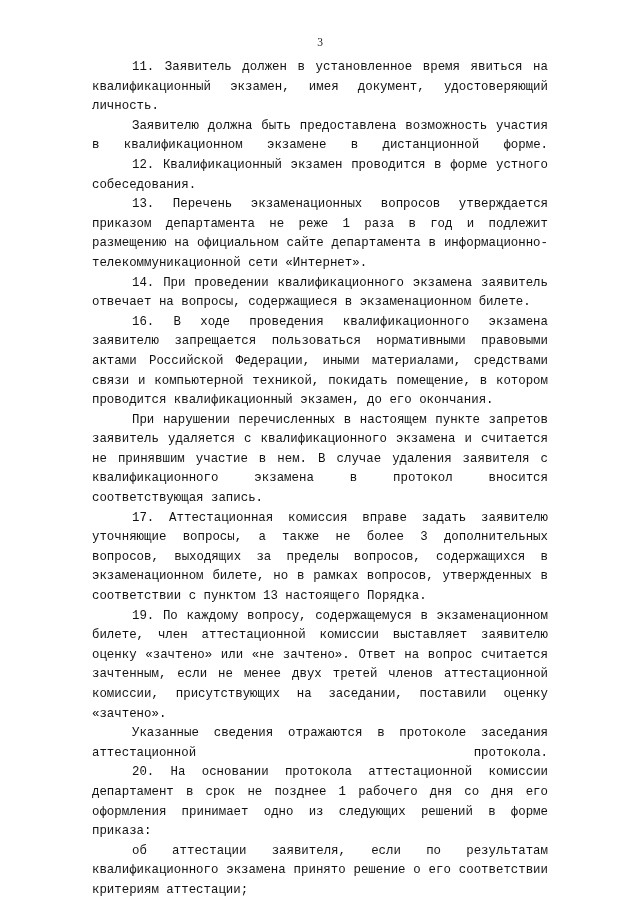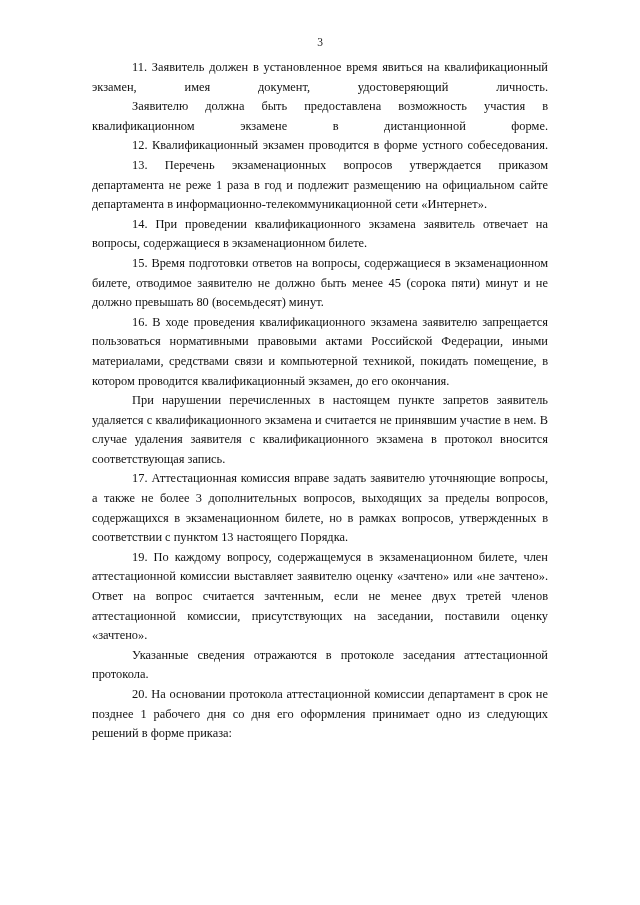--- a/index.html
+++ b/index.html
@@ -35,41 +35,42 @@
   }
   p {
     margin: 0;
     font-size: 12.4px;
     line-height: 1.58;
     text-align: justify;
     text-justify: inter-word;
     color: #111111;
     text-indent: 40px;
     hyphens: none;
+    font-family: Liberation Mono, monospace;
   }
   
   p.stretch {
     text-align-last: justify;
   }
 </style>
 </head>
 <body>
 
 <div class="page">
 
   <div class="page-number">3</div>
 
   <div class="content">
     <p class="stretch">11. Заявитель должен в установленное время явиться на квалификационный экзамен, имея документ, удостоверяющий личность.</p>
     <p class="stretch">Заявителю должна быть предоставлена возможность участия в квалификационном экзамене в дистанционной форме.</p>
     <p class="stretch">12. Квалификационный экзамен проводится в форме устного собеседования.</p>
     <p>13. Перечень экзаменационных вопросов утверждается приказом департамента не реже 1 раза в год и подлежит размещению на официальном сайте департамента в информационно-телекоммуникационной сети «Интернет».</p>
     <p>14. При проведении квалификационного экзамена заявитель отвечает на вопросы, содержащиеся в экзаменационном билете.</p>
-    <p>15. Время подготовки ответов на вопросы, содержащиеся в экзаменационном билете, отводимое заявителю не должно быть менее 45 (сорока пяти) минут и не должно превышать 80 (восемьдесят) минут.</p>
     <p>16. В ходе проведения квалификационного экзамена заявителю запрещается пользоваться нормативными правовыми актами Российской Федерации, иными материалами, средствами связи и компьютерной техникой, покидать помещение, в котором проводится квалификационный экзамен, до его окончания.</p>
     <p>При нарушении перечисленных в настоящем пункте запретов заявитель удаляется с квалификационного экзамена и считается не принявшим участие в нем. В случае удаления заявителя с квалификационного экзамена в протокол вносится соответствующая запись.</p>
     <p>17. Аттестационная комиссия вправе задать заявителю уточняющие вопросы, а также не более 3 дополнительных вопросов, выходящих за пределы вопросов, содержащихся в экзаменационном билете, но в рамках вопросов, утвержденных в соответствии с пунктом 13 настоящего Порядка.</p>
     <p>19. По каждому вопросу, содержащемуся в экзаменационном билете, член аттестационной комиссии выставляет заявителю оценку «зачтено» или «не зачтено». Ответ на вопрос считается зачтенным, если не менее двух третей членов аттестационной комиссии, присутствующих на заседании, поставили оценку «зачтено».</p>
     <p class="stretch">Указанные сведения отражаются в протоколе заседания аттестационной протокола.</p>
     <p>20. На основании протокола аттестационной комиссии департамент в срок не позднее 1 рабочего дня со дня его оформления принимает одно из следующих решений в форме приказа:</p>
+    <p>об аттестации заявителя, если по результатам квалификационного экзамена принято решение о его соответствии критериям аттестации;</p>
   </div>
 
 </div>
 
 </body></html>

